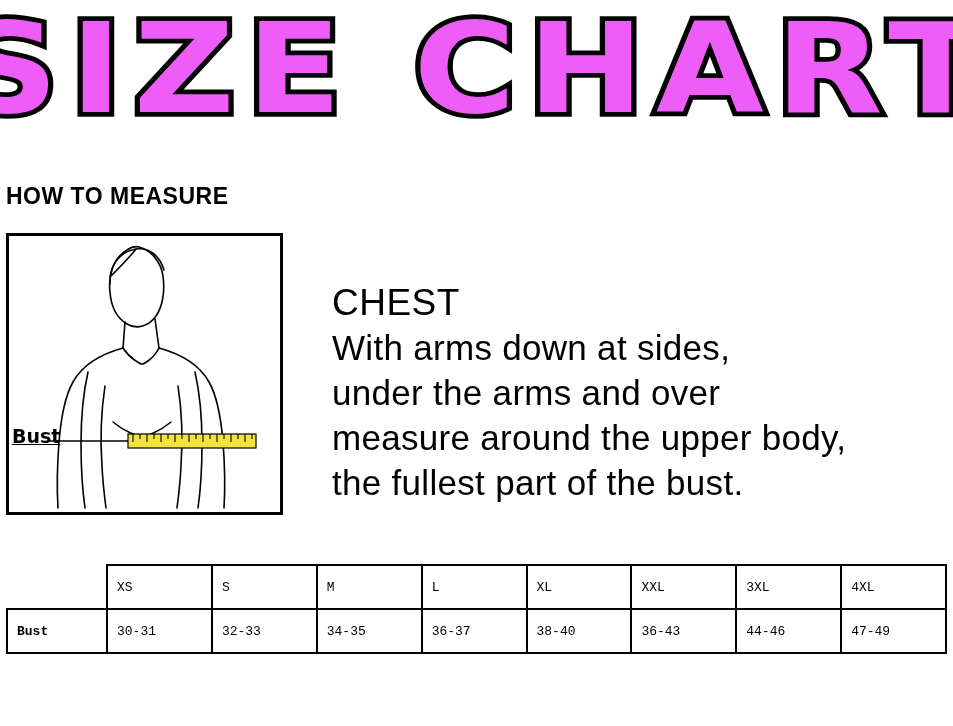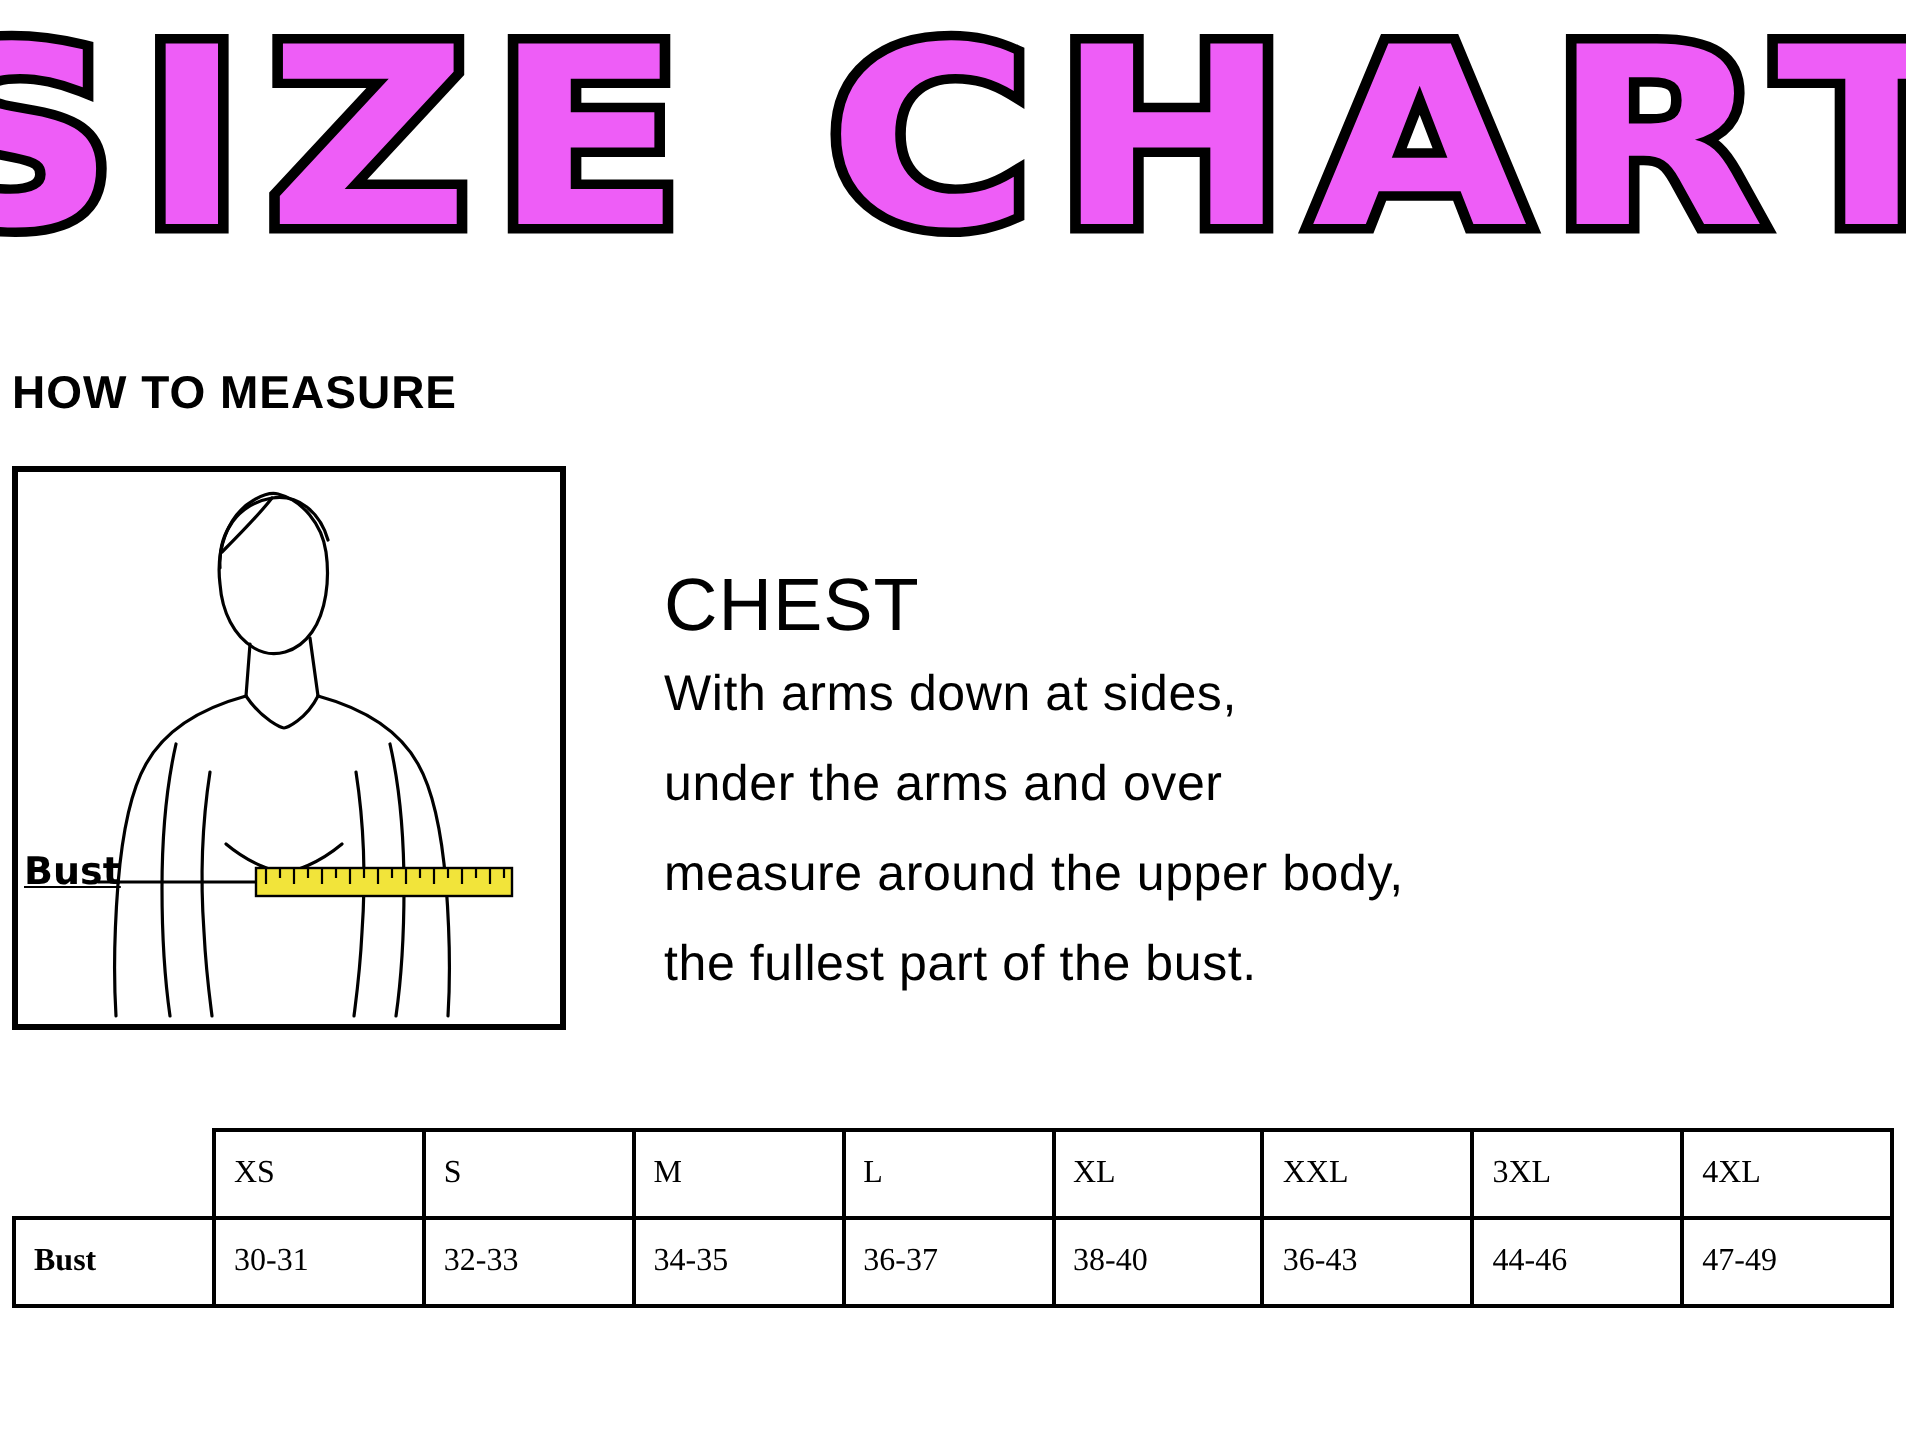--- a/index.html
+++ b/index.html
@@ -80,42 +80,42 @@
     left: 332px;
     top: 280px;
     width: 610px;
   }
   .chest-title {
     font-size: 37px;
     line-height: 45px;
     letter-spacing: 0.5px;
   }
   .chest-line {
-    font-size: 25px;
+    font-size: 35px;
     line-height: 45px;
     letter-spacing: 0.3px;
     white-space: nowrap;
   }
 
   
   .size-table {
     position: absolute;
     left: 6px;
     top: 564px;
     width: 941px;
     border-collapse: collapse;
     table-layout: fixed;
   }
   .size-table td {
     border: 2px solid #000000;
     height: 42px;
     padding: 0 2px 0 9px;
-    font-size: 16px;
+    font-size: 13px;
     vertical-align: middle;
-    font-family: Liberation Serif, serif;
+    font-family: Liberation Mono, monospace;
   }
   .size-table td.rowhead {
     font-weight: bold;
     width: 100px;
   }
   .size-table td.blank {
     border-left: none;
     border-top: none;
     border-bottom: none;
   }

